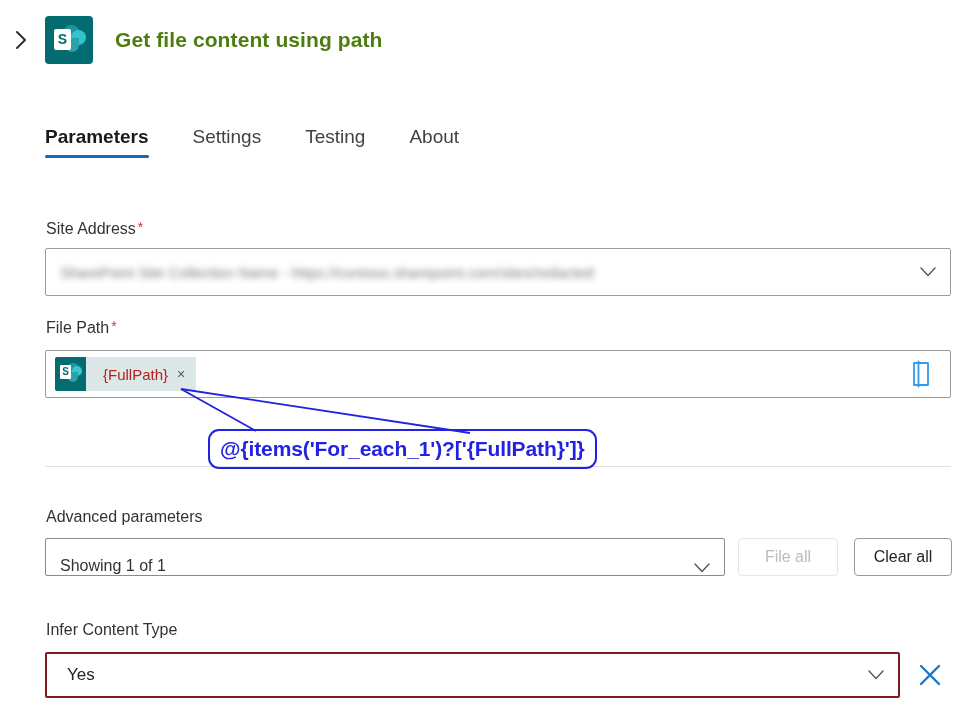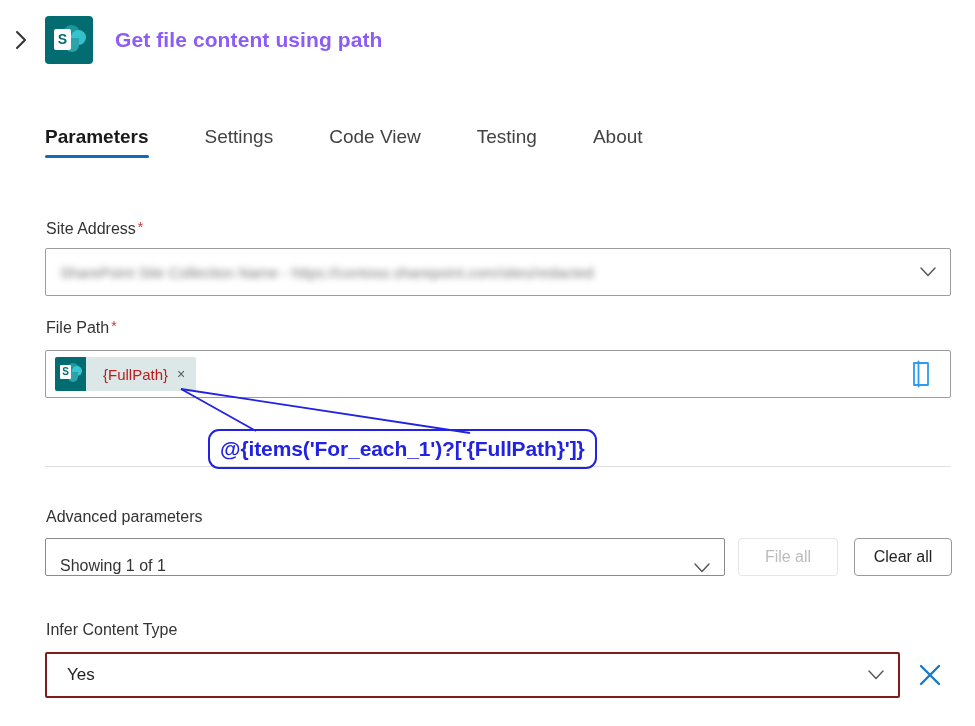--- a/index.html
+++ b/index.html
@@ -97,32 +97,32 @@
     width: 14px;
     height: 14px;
     border-radius: 0 0 50% 50%;
     background: #2AA3AA;
   }
 
   .title {
     margin-left: 22px;
     font-size: 21px;
     font-weight: 600;
-    color: #8b5cf6;
+    color: #4d7c0f;
     letter-spacing: .1px;
   }
 
   
   .tabs {
     position: absolute;
     left: 45px;
     top: 126px;
     display: flex;
     align-items: flex-end;
-    gap: 12px;
+    gap: 0px;
   }
   .tab {
     position: relative;
     font-size: 19px;
     color: #424242;
     padding: 0 0 14px 0;
     margin-right: 44px;
     cursor: pointer;
     white-space: nowrap;
   }
@@ -402,21 +402,20 @@
     <div class="sp-square"></div>
     <div class="sp-s">S</div>
   </div>
 
   <div class="title">Get file content using path</div>
 </div>
 
 <div class="tabs">
   <div class="tab active">Parameters</div>
   <div class="tab">Settings</div>
-  <div class="tab">Code View</div>
   <div class="tab">Testing</div>
   <div class="tab">About</div>
 </div>
 
 <div class="field-label" style="left:46px; top:220px;">
   <span>Site Address</span><span class="req-star">*</span>
 </div>
 
 <div class="input-box" id="site-address-box">
   <div class="blurred-value">SharePoint Site Collection Name - https://contoso.sharepoint.com/sites/redacted</div>

